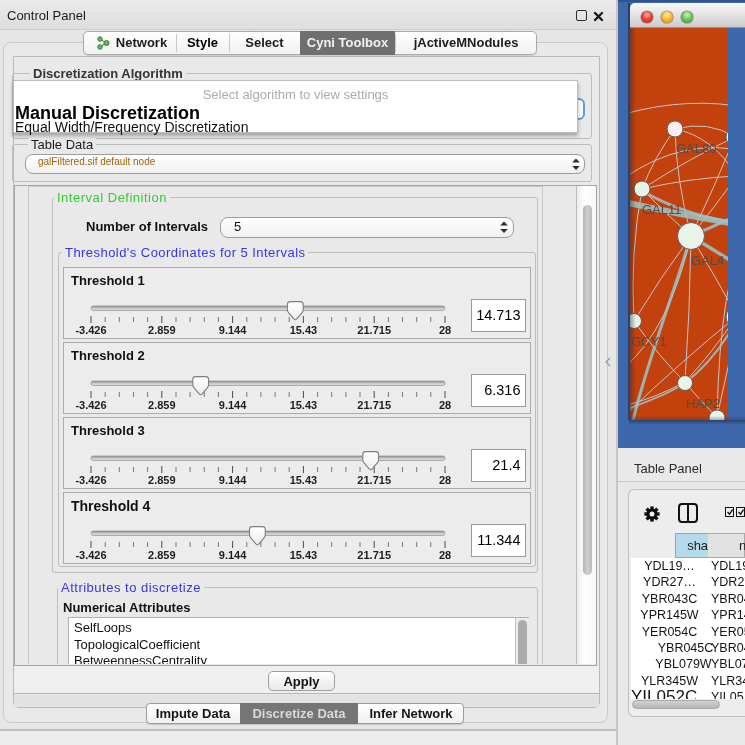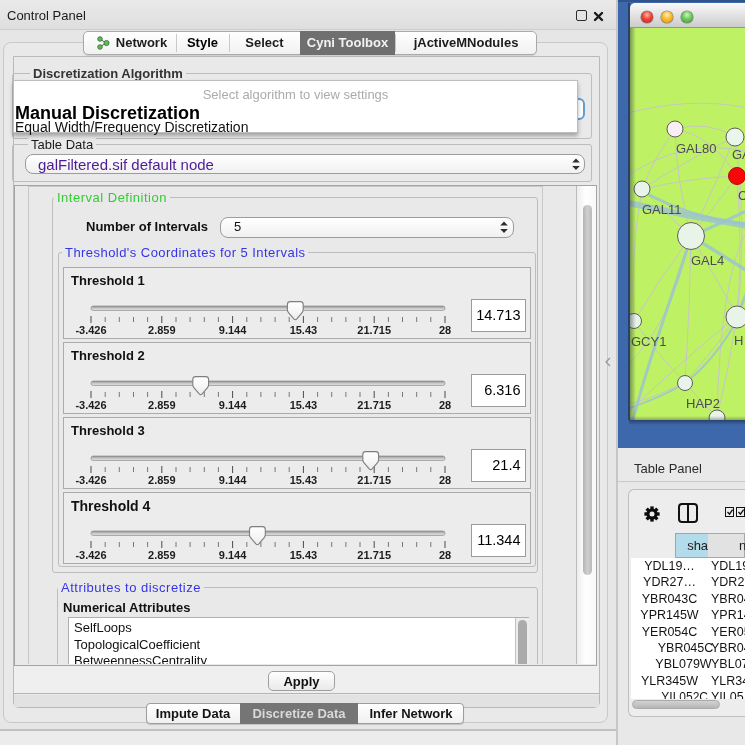--- a/index.html
+++ b/index.html
@@ -36,21 +36,21 @@
 <div class="abs" style="left:176px;top:31px;width:53px;height:24px;font-size:13px;font-weight:bold;color:#000000;text-align:center;line-height:24px;text-indent:0px;">Style</div>
 <div class="abs" style="left:229px;top:31px;width:71px;height:24px;font-size:13px;font-weight:bold;color:#1c1c1c;text-align:center;line-height:24px;text-indent:0px;">Select</div>
 <div class="abs" style="left:300px;top:31px;width:95px;height:24px;font-size:13px;font-weight:bold;color:#f2f2f2;text-align:center;line-height:24px;text-indent:0px;">Cyni Toolbox</div>
 <div class="abs" style="left:395px;top:31px;width:142px;height:24px;font-size:13px;font-weight:bold;color:#1c1c1c;text-align:center;line-height:24px;text-indent:0px;">jActiveMNodules</div>
 <div class="abs grp" style="left:12px;top:73px;width:580px;height:66px;"></div>
 <div class="abs gtitle" style="left:30px;top:67px;font-weight:bold;color:#333;">Discretization Algorithm</div>
 <div class="abs" style="left:25px;top:98px;width:560px;height:22px;border:2.5px solid #639cd1;border-radius:6px;background:#fff;"></div>
 <div class="abs grp" style="left:12px;top:144px;width:580px;height:38px;"></div>
 <div class="abs gtitle" style="left:28px;top:138px;color:#1a1a1a;">Table Data</div>
 <div class="abs combo" style="left:25px;top:153.5px;width:560px;height:20.5px;"></div>
-<div class="abs" style="left:38px;top:156px;font-size:15px;color:#4c1d95;">galFiltered.sif default node</div>
+<div class="abs" style="left:38px;top:156px;font-size:10px;color:#a16207;">galFiltered.sif default node</div>
 <svg class="abs" style="left:571px;top:157.5px;" width="10" height="13">
 <path d="M5,0.5 L8.8,4.5 L1.2,4.5 Z" fill="#2e2e2e"></path>
     <path d="M5,12 L8.8,8 L1.2,8 Z" fill="#2e2e2e"></path>
   </svg>
 <div class="abs" style="left:14px;top:185px;width:583px;height:481px;border:1px solid #a5a5a5;background:#e9e9e9;"></div>
 <div class="abs" style="left:576px;top:186px;width:20px;height:479px;background:linear-gradient(90deg,#ededed,#ffffff 45%,#f7f7f7);border-left:1px solid #bcbcbc;"></div>
 <div class="abs" style="left:582.5px;top:205px;width:9px;height:370px;border-radius:4.5px;background:linear-gradient(90deg,#b4b4b4,#cfcfcf 50%,#bababa);"></div>
 <div class="abs" style="left:28px;top:186px;width:515px;height:478px;border:1px solid #c8c8c8;border-bottom:none;background:#e9e9e9;"></div>
 <div class="abs" style="left:52px;top:197px;width:486px;height:376px;border:1px solid #bdbdbd;border-radius:3px;"></div>
 <div class="abs gtitle" style="left:54px;top:191px;color:#33cc33;letter-spacing:0.5px;">Interval Definition</div>
@@ -286,21 +286,21 @@
 <div class="abs" style="left:240px;top:703px;width:118px;height:21px;font-size:13px;font-weight:bold;color:#d9d9d9;text-align:center;line-height:21px;">Discretize Data</div>
 <div class="abs" style="left:358px;top:703px;width:106px;height:21px;font-size:13px;font-weight:bold;color:#141414;text-align:center;line-height:21px;">Infer Network</div>
 <div class="abs" style="left:0;top:729px;width:618px;height:2px;background:#c0c0c0;"></div>
 <div class="abs" style="left:0;top:731px;width:618px;height:14px;background:#ececec;"></div>
 <div class="abs" style="left:616px;top:0;width:2px;height:745px;background:#c6c6c6;"></div>
 <div class="abs" style="left:618px;top:0;width:127px;height:448px;background:#3e68ac;border-top:2px solid #31538a;"></div>
 <div class="abs" style="left:630px;top:3px;width:115px;height:25px;background:linear-gradient(180deg,#f9f9f9,#cccccc);border-bottom:1px solid #949494;border-top-left-radius:5px;"></div>
 <div class="abs" style="left:641px;top:11px;width:12px;height:12px;border-radius:50%;background:radial-gradient(circle at 50% 32%, #ffb3a6 0%, #ee4035 45%, #cf2b20 100%);box-shadow:inset 0 0 1px rgba(0,0,0,0.45), 0 0 0 0.6px rgba(70,70,70,0.55);"></div>
 <div class="abs" style="left:661px;top:11px;width:12px;height:12px;border-radius:50%;background:radial-gradient(circle at 50% 32%, #ffeebb 0%, #fdb82b 45%, #e09a15 100%);box-shadow:inset 0 0 1px rgba(0,0,0,0.45), 0 0 0 0.6px rgba(70,70,70,0.55);"></div>
 <div class="abs" style="left:681px;top:11px;width:12px;height:12px;border-radius:50%;background:radial-gradient(circle at 50% 32%, #d2f3c0 0%, #69c958 45%, #47a038 100%);box-shadow:inset 0 0 1px rgba(0,0,0,0.45), 0 0 0 0.6px rgba(70,70,70,0.55);"></div>
-<div class="abs" style="left:630px;top:28px;width:115px;height:392px;background:#bef264;overflow:hidden;">
+<div class="abs" style="left:630px;top:28px;width:98px;height:392px;background:#c2410c;overflow:hidden;">
 <svg width="115" height="392" style="position:absolute;left:0;top:0;">
 <g stroke="#c6c6c6" stroke-width="1" fill="none">
 <path d="M-6,86 Q 60,68 118,80"></path>
 <path d="M-6,150 Q 55,108 118,124"></path>
 <path d="M45,101 Q 78,92 105,109"></path>
 <path d="M45,101 Q 82,108 107,148"></path>
 <path d="M45,101 Q 46,150 61,208"></path>
 <path d="M45,101 Q 24,130 12,161"></path>
 <path d="M12,161 Q 60,130 105,109"></path>
 <path d="M12,161 Q 60,150 107,148"></path>
@@ -400,21 +400,21 @@
 <div class="abs" style="left:0;top:49.2px;width:77px;height:16.4px;font-size:12.5px;color:#141414;text-align:center;line-height:16.4px;">YPR145W</div>
 <div class="abs" style="left:80px;top:49.2px;width:64px;height:16.4px;font-size:12.5px;color:#141414;line-height:16.4px;">YPR14</div>
 <div class="abs" style="left:0;top:65.6px;width:77px;height:16.4px;font-size:12.5px;color:#141414;text-align:center;line-height:16.4px;">YER054C</div>
 <div class="abs" style="left:80px;top:65.6px;width:64px;height:16.4px;font-size:12.5px;color:#141414;line-height:16.4px;">YER05</div>
 <div class="abs" style="left:16px;top:82.0px;width:77px;height:16.4px;font-size:12.5px;color:#141414;text-align:center;line-height:16.4px;">YBR045C</div>
 <div class="abs" style="left:80px;top:82.0px;width:64px;height:16.4px;font-size:12.5px;color:#141414;line-height:16.4px;">YBR04</div>
 <div class="abs" style="left:6px;top:98.4px;width:77px;height:16.4px;font-size:12.5px;color:#141414;text-align:center;line-height:16.4px;padding-left:16px;">YBL079W</div>
 <div class="abs" style="left:80px;top:98.4px;width:64px;height:16.4px;font-size:12.5px;color:#141414;line-height:16.4px;">YBL07</div>
 <div class="abs" style="left:0;top:114.8px;width:77px;height:16.4px;font-size:12.5px;color:#141414;text-align:center;line-height:16.4px;">YLR345W</div>
 <div class="abs" style="left:80px;top:114.8px;width:64px;height:16.4px;font-size:12.5px;color:#141414;line-height:16.4px;">YLR34</div>
-<div class="abs" style="left:0;top:131.2px;width:77px;height:16.4px;font-size:12px;color:#141414;text-align:right;line-height:16.4px;">YIL052C</div>
+<div class="abs" style="left:0;top:131.2px;width:77px;height:16.4px;font-size:17px;color:#141414;text-align:left;line-height:16.4px;">YIL052C</div>
 <div class="abs" style="left:80px;top:131.2px;width:64px;height:16.4px;font-size:12.5px;color:#141414;line-height:16.4px;">YIL05</div>
 </div>
 <div class="abs" style="left:632px;top:700px;width:88px;height:9px;border-radius:4.5px;background:linear-gradient(180deg,#d2d2d2,#b6b6b6);border:0.5px solid #aaa;"></div>
 <svg class="abs" style="left:605px;top:357px;" width="6" height="10">
     <path d="M5,1 L1,5 L5,9" stroke="#8a97ac" stroke-width="1.2" fill="none"></path>
   </svg>
 <div class="abs" style="left:13px;top:80px;width:565px;height:53px;background:#ffffff;border:1px solid #bdbdbd;box-shadow:0 3px 4px rgba(0,0,0,0.30);"></div>
 <div class="abs" style="left:13px;top:87px;width:565px;font-size:13px;color:#ababab;text-align:center;">Select algorithm to view settings</div>
 <div class="abs" style="left:15px;top:103px;font-size:18px;font-weight:bold;color:#000;">Manual Discretization</div>
 <div class="abs" style="left:15px;top:119px;font-size:14px;color:#111;text-align:right;">Equal Width/Frequency Discretization</div>

